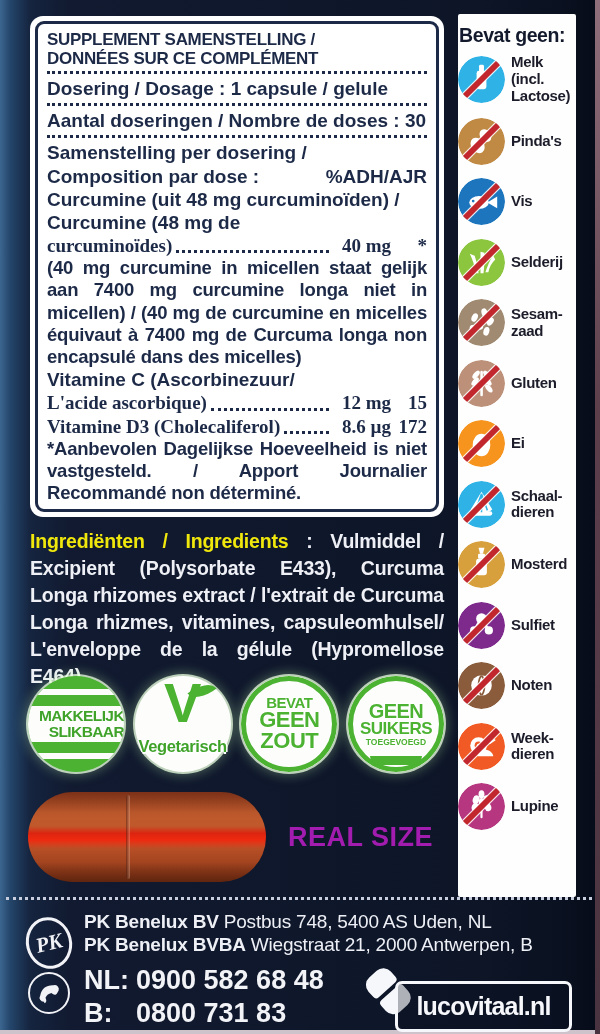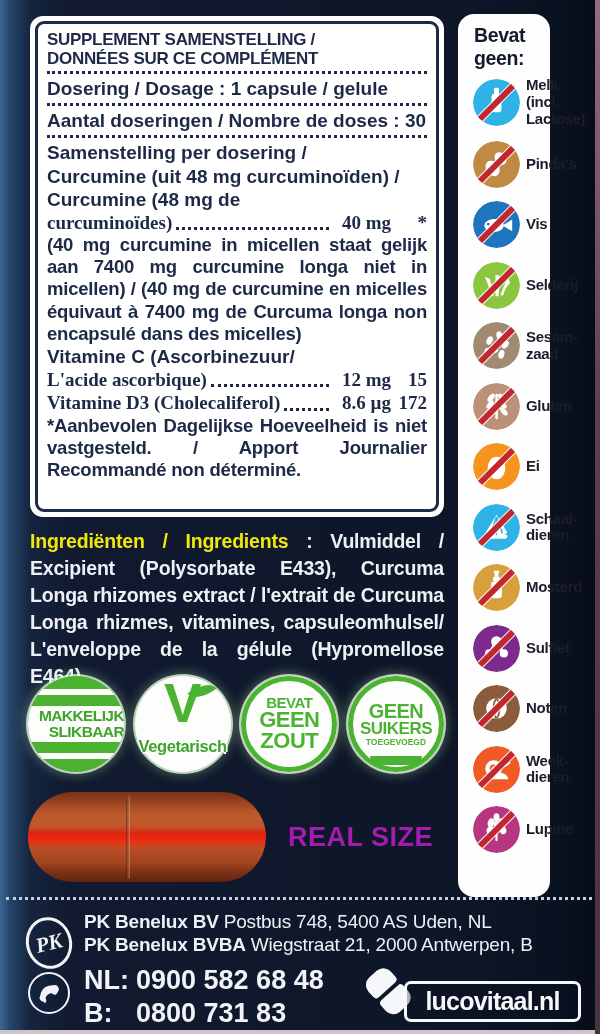--- a/index.html
+++ b/index.html
@@ -70,39 +70,39 @@
   .capsule{position:absolute;left:28px;top:792px;width:238px;height:90px;border-radius:45px;
     background:
       linear-gradient(180deg, rgba(90,28,12,.55) 0%, rgba(0,0,0,0) 22%, rgba(0,0,0,0) 78%, rgba(70,22,8,.55) 100%),
       linear-gradient(180deg, rgba(0,0,0,0) 38%, #dc2410 46%, #ee2a10 53%, rgba(0,0,0,0) 63%),
       linear-gradient(180deg, #a54a26 0%, #bf5a2c 30%, #c2542a 55%, #a0431f 80%, #823617 100%);}
   .capsule .seam{position:absolute;left:41%;top:3px;bottom:3px;width:4px;
     background:linear-gradient(90deg, rgba(60,15,5,.45), rgba(255,210,180,.35));border-radius:2px;}
   .realsize{position:absolute;left:288px;top:822px;color:#a21caf;font-size:27px;font-weight:700;letter-spacing:0.5px;}
 
   
-  .sidebar{position:absolute;left:458px;top:14px;width:92px;height:883px;background:#fdfefd;
-    border-radius:16px;padding:8px 3px 6px 15px;}
+  .sidebar{position:absolute;left:458px;top:14px;width:118px;height:883px;background:#fdfefd;
+    border-radius:2px;padding:8px 3px 6px 0;}
   .sb-header{color:#141a2e;font-weight:700;font-size:19.5px;letter-spacing:-0.4px;margin:2px 0 7px 1px;}
   .allergen{display:flex;align-items:center;gap:6px;margin-bottom:13.5px;}
   .allergen svg{flex:none;width:47px;height:47px;}
   .allergen .lab{color:#1c1c2a;font-weight:700;font-size:15px;line-height:1.12;letter-spacing:-0.3px;white-space:pre-line;}
 
   
   .dotline{position:absolute;left:6px;right:8px;top:897px;border-top:3.5px dotted #c9cede;}
   .pk-logo{position:absolute;left:26px;top:917px;width:46px;height:52px;border:3px solid #f2f3f7;
     border-radius:50%;transform:rotate(-14deg);display:flex;align-items:center;justify-content:center;}
   .pk-logo span{font-family:"Liberation Serif", serif;font-style:italic;font-weight:700;font-size:21px;color:#f2f3f7;}
   .addr{position:absolute;left:84px;top:911px;color:#eef0f6;font-size:19px;line-height:22.5px;white-space:nowrap;letter-spacing:-0.2px;}
   .addr b{font-weight:700;}
   .addr .rest{font-weight:400;}
   .phone-icon{position:absolute;left:28px;top:972px;width:42px;height:42px;border:2.5px solid #f2f3f7;border-radius:50%;}
   .phones{position:absolute;left:84px;top:964px;color:#f2f3f7;font-size:27px;font-weight:700;line-height:33px;white-space:nowrap;}
   .phones .plabel{display:inline-block;width:52px;}
-  .luco{position:absolute;left:404px;top:981px;width:177px;height:41px;border:3px solid #f6f7fa;border-radius:7px;
+  .luco{position:absolute;left:395px;top:981px;width:177px;height:51px;border:3px solid #f6f7fa;border-radius:7px;
     display:flex;align-items:center;justify-content:center;background:rgba(10,16,32,.3);}
   .luco span{color:#f6f7fa;font-weight:700;font-size:25px;letter-spacing:-0.8px;}
   .luco-pill{position:absolute;left:369px;top:966px;width:40px;height:52px;transform:rotate(-42deg);}
   .luco-pill i{position:absolute;left:5px;width:30px;height:21px;background:#f6f7fa;display:block;}
   .luco-pill i:nth-child(1){top:2px;border-radius:10px 10px 4px 4px;}
   .luco-pill i:nth-child(2){top:27px;border-radius:4px 4px 10px 10px;}
 </style>
 </head>
 <body>
 
@@ -114,20 +114,24 @@
     <div class="ptitle">
       <div>SUPPLEMENT SAMENSTELLING /</div>
       <div>DONNÉES SUR CE COMPLÉMENT</div>
     </div>
     <div class="rule"></div>
     <div class="prow">Dosering / Dosage : 1 capsule / gelule</div>
     <div class="rule"></div>
     <div class="prow">Aantal doseringen / Nombre de doses : 30</div>
     <div class="rule"></div>
     <div class="prow">Samenstelling per dosering /</div>
+    <div class="hdr">
+      <span class="hl">Composition par dose :</span>
+      <span>%ADH/AJR</span>
+    </div>
     <div class="prow">Curcumine (uit 48 mg curcuminoïden) /</div>
     <div class="prow">Curcumine (48 mg de</div>
     <div class="nrow">
       <span class="nname">curcuminoïdes)</span>
       <span class="dots"></span>
       <span class="amt">40 mg</span>
       <span class="rda">*</span>
     </div>
     <div class="note">(40 mg curcumine in micellen staat gelijk aan 7400 mg curcumine longa niet in micellen) / (40 mg de curcumine en micelles équivaut à 7400 mg de Curcuma longa non encapsulé dans des micelles)</div>
     <div class="prow">Vitamine C (Ascorbinezuur/</div>

